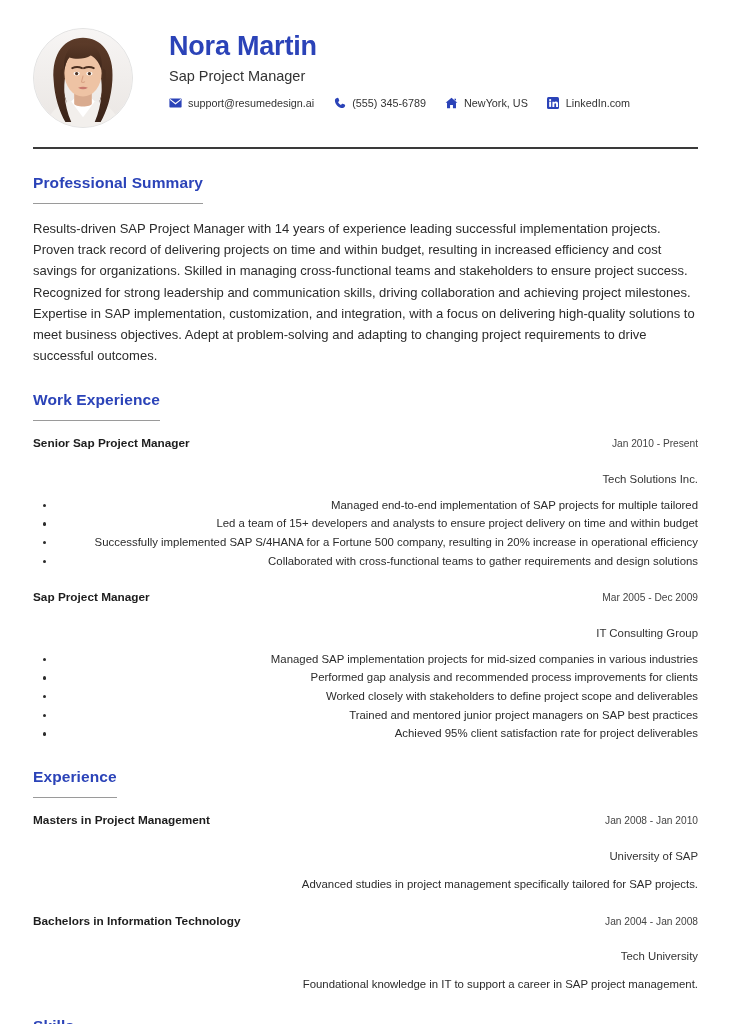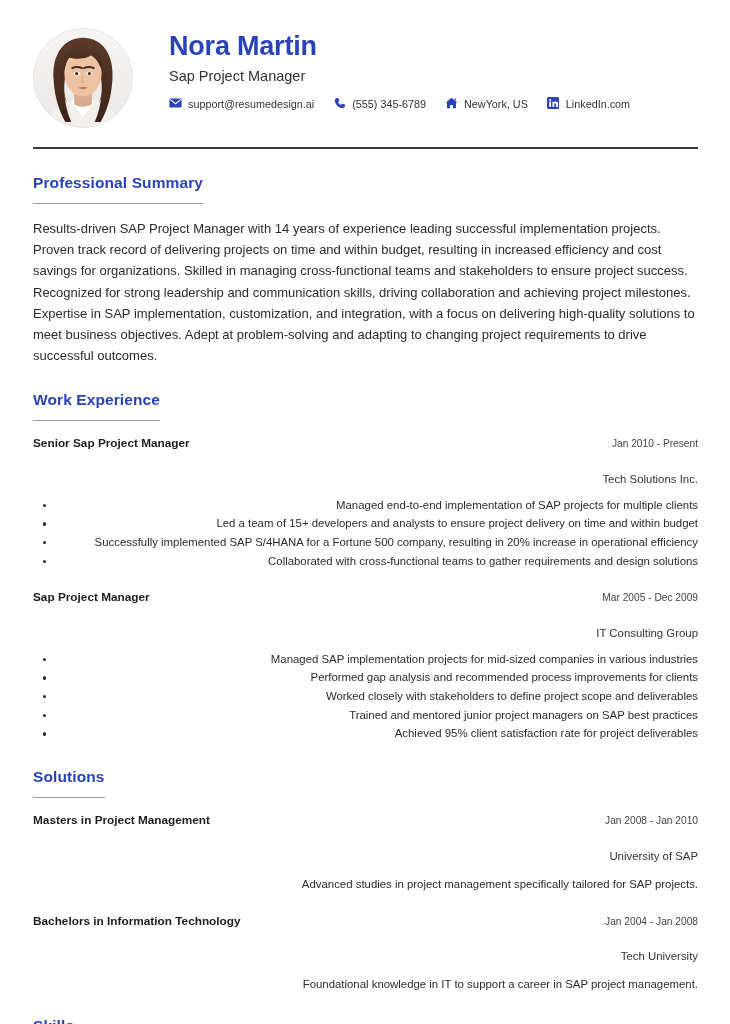--- a/index.html
+++ b/index.html
@@ -68,21 +68,21 @@
   .contact-row {
     display: flex;
     align-items: center;
     flex-wrap: wrap;
     margin-top: 11px;
     gap: 0px;
   }
 
   .contact-item {
     display: flex;
-    align-items: flex-end;
+    align-items: center;
     font-size: 10.8px;
     color: #333333;
     margin-right: 19px;
     white-space: nowrap;
   }
   .contact-item:last-child { margin-right: 0; }
 
   .contact-icon {
     display: inline-flex;
     align-items: center;
@@ -339,21 +339,21 @@
     <div class="section-heading">Work Experience</div>
     <div class="section-body">
 
       <div class="entry">
         <div class="entry-head">
           <div class="entry-title">Senior Sap Project Manager</div>
           <div class="entry-date">Jan 2010 - Present</div>
         </div>
         <div class="entry-org">Tech Solutions Inc.</div>
         <ul class="bullets">
-          <li>Managed end-to-end implementation of SAP projects for multiple clients</li>
+          <li>Managed end-to-end implementation of SAP projects for multiple tailored</li>
           <li>Led a team of 15+ developers and analysts to ensure project delivery on time and within budget</li>
           <li>Successfully implemented SAP S/4HANA for a Fortune 500 company, resulting in 20% increase in operational efficiency</li>
           <li>Collaborated with cross-functional teams to gather requirements and design solutions</li>
         </ul>
       </div>
 
       <div class="entry">
         <div class="entry-head">
           <div class="entry-title">Sap Project Manager</div>
           <div class="entry-date">Mar 2005 - Dec 2009</div>
@@ -365,21 +365,21 @@
           <li>Worked closely with stakeholders to define project scope and deliverables</li>
           <li>Trained and mentored junior project managers on SAP best practices</li>
           <li>Achieved 95% client satisfaction rate for project deliverables</li>
         </ul>
       </div>
 
     </div>
   </div>
 
   <div class="section">
-    <div class="section-heading">Solutions</div>
+    <div class="section-heading">Experience</div>
     <div class="section-body">
 
       <div class="entry">
         <div class="entry-head">
           <div class="entry-title">Masters in Project Management</div>
           <div class="entry-date">Jan 2008 - Jan 2010</div>
         </div>
         <div class="entry-org">University of SAP</div>
         <div class="entry-desc">Advanced studies in project management specifically tailored for SAP projects.</div>
       </div>

